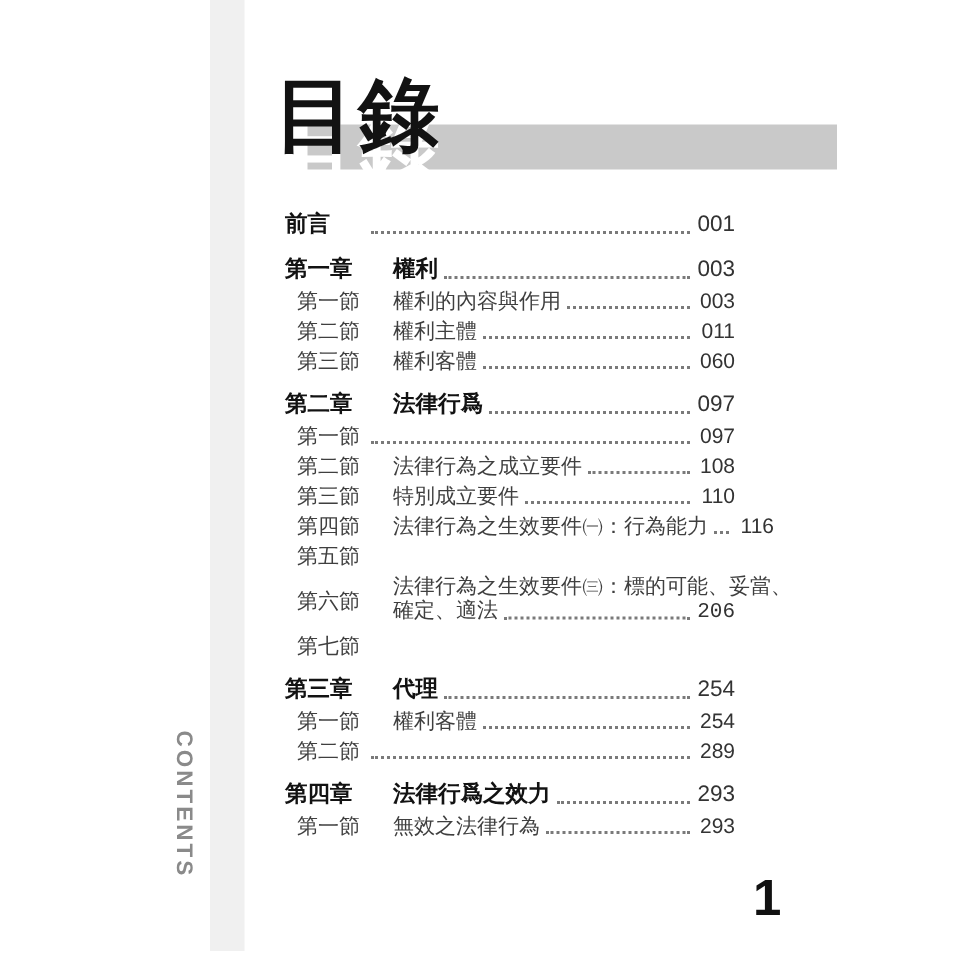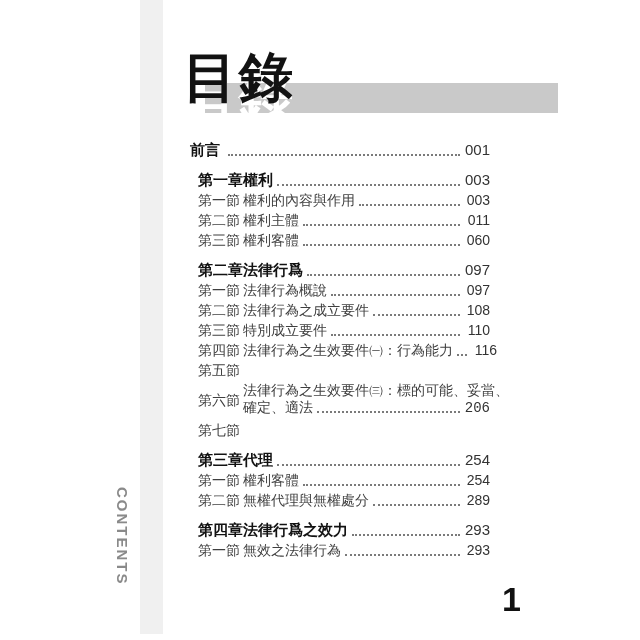--- a/index.html
+++ b/index.html
@@ -84,27 +84,27 @@
     line-height: 20px;
     font-size: 14px;
     color: var(--section_text, #3f3f3f);
   }
   .row.gap { margin-top: 10px; }
   .row.chapter, .row.preface {
     font-size: 15px;
     font-weight: bold;
     color: var(--chapter_text, #121212);
   }
-  .row.chapter .label { flex: 0 0 53px; text-align: right; }
+  .row.chapter .label { flex: 0 0 53px; }
   .row.preface .label { flex: 0 0 auto; margin-right: 4px; }
   .row.section { padding-left: 8px; align-items: center; }
   .row.section .label { flex: 0 0 45px; }
   .body { flex: 1 1 auto; min-width: 0; }
   .line { display: flex; align-items: flex-start; }
-  .line .text { white-space: nowrap; }
+  .line .text { white-space: nowrap; margin-left: 19px; }
   .leader {
     flex: 1 1 auto;
     min-width: 10px;
     height: 0;
     border-bottom: 2px dotted var(--leader, #7a7a7a);
     margin: 0 4px 4px 4px;
     align-self: flex-end;
   }
   .pagenum {
     flex: 0 0 auto;
@@ -203,21 +203,20 @@
           <span class="leader"></span>
           <span class="pagenum">097</span>
         </span>
 
       </span>
     </div>
       <div class="row section">
       <span class="label">第一節</span>
       <span class="body">
         <span class="line line1">
-          <span class="text">法律行為概說</span>
           <span class="leader"></span>
           <span class="pagenum">097</span>
         </span>
 
       </span>
     </div>
       <div class="row section">
       <span class="label">第二節</span>
       <span class="body">
         <span class="line line1">
@@ -289,21 +288,20 @@
           <span class="leader"></span>
           <span class="pagenum">254</span>
         </span>
 
       </span>
     </div>
       <div class="row section">
       <span class="label">第二節</span>
       <span class="body">
         <span class="line line1">
-          <span class="text">無權代理與無權處分</span>
           <span class="leader"></span>
           <span class="pagenum">289</span>
         </span>
 
       </span>
     </div>
       <div class="row chapter gap">
       <span class="label">第四章</span>
       <span class="body">
         <span class="line line1">

